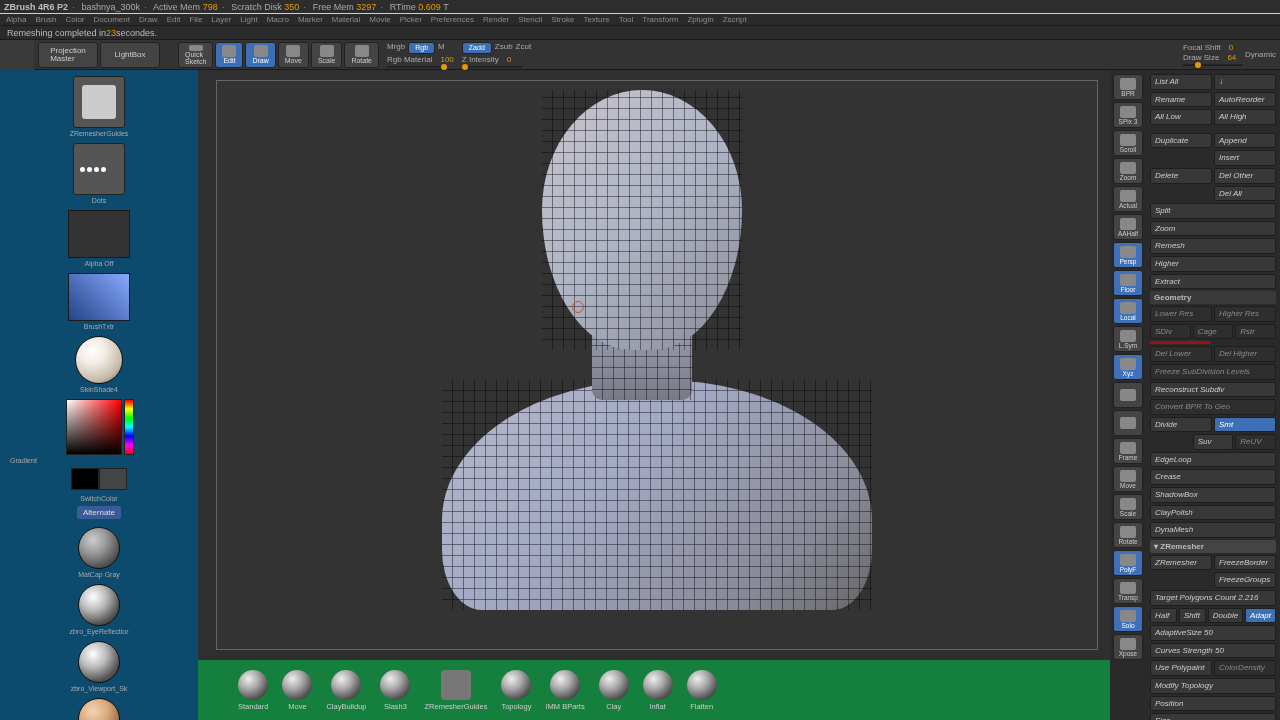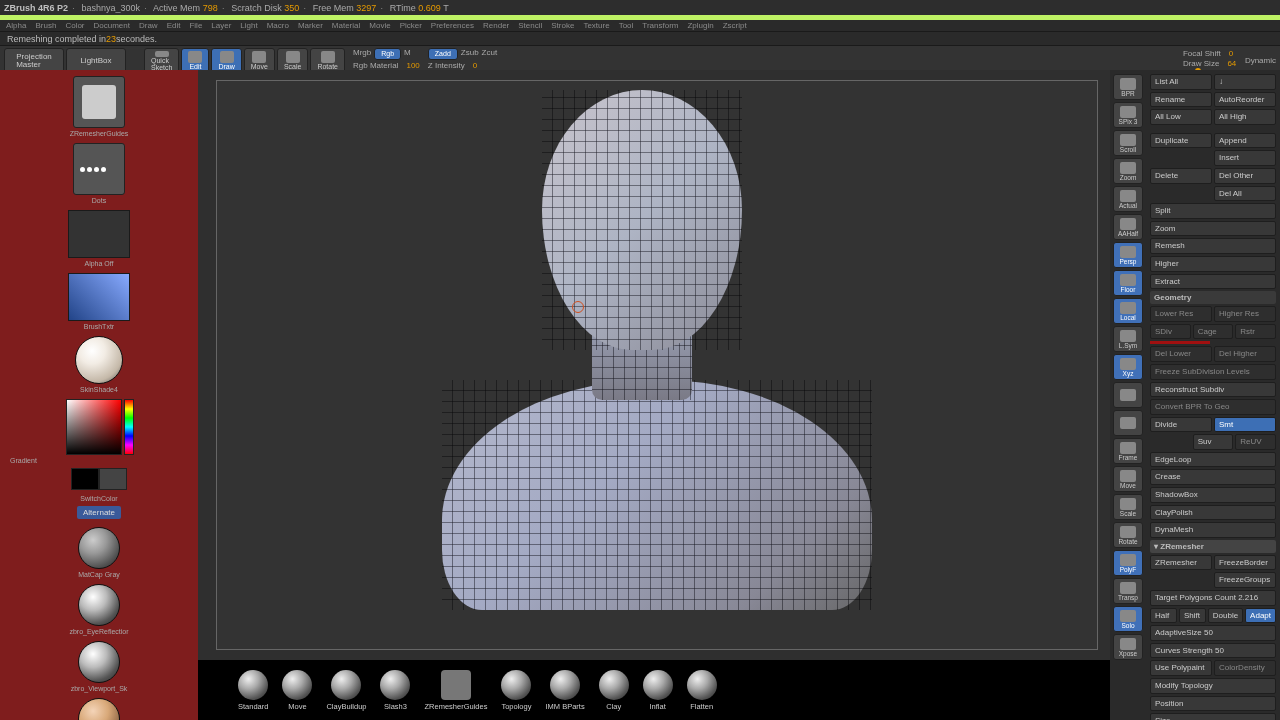--- a/index.html
+++ b/index.html
@@ -1,50 +1,50 @@
 <!DOCTYPE html>
 <html><head>
 <meta charset="utf-8">
 <style>
 * { margin:0; padding:0; box-sizing:border-box; font-family:Verdana,Arial,sans-serif; user-select:none; }
 html,body { width:1280px; height:720px; background:#000; overflow:hidden; }
 body { color:#ddd; font-size:9px; background:#3a3a3a; }
 
-.topbar { height:20px; background:#2d2d2d; display:flex; align-items:center; padding:0 4px; border-bottom:5px solid #bef264;gap:28px; }
+.topbar { height:14px; background:#2d2d2d; display:flex; align-items:center; padding:0 4px; border-bottom:1px solid #bef264;gap:28px; }
 .topbar .title { color:#aaa; font-size:9px; }
 .topbar .title b { font-weight:bold; color:#bfbfbf; }
 .topbar .num { color:#e59a00; }
 .topbar .sep { margin:0 4px; color:#888; }
 .topbar-right { margin-left:auto; display:flex; gap:2px; align-items:center; }
 .topbar-right .pill { background:#555; color:#ddd; padding:1px 6px; border-radius:3px; font-size:9px; }
 .topbar-right .ico { width:14px; height:12px; background:#666; border:1px solid #333; border-radius:2px; }
 
 .menubar { height:12px; background:#2a2a2a; display:flex; gap:9px; padding:0 6px; font-size:8px; color:#8a8a8a; align-items:center; border-bottom:1px solid #1a1a1a; }
 .menubar span { cursor:pointer; }
 
 .status { height:14px; background:#2a2a2a; padding:0 7px; color:#bbb; font-size:9px; display:flex; align-items:center; border-bottom:1px solid #1a1a1a; }
 .status .hl { color:#e59a00; }
 
-.toolbar { height:30px; background:#333; border-bottom:1px solid #1a1a1a; display:flex; align-items:center; padding:2px 4px; gap:2px; }
+.toolbar { height:30px; background:#333; border-bottom:1px solid #1a1a1a; display:flex; align-items:center; padding:2px 4px; gap:2px;margin-left:34px; }
 .tool-btn { height:26px; padding:2px 6px; background:#444; border:1px solid #222; border-radius:3px; display:flex; flex-direction:column; align-items:center; justify-content:center; font-size:7px; color:#ccc; line-height:1; min-width:26px; }
 .tool-btn.big { width:60px; flex-direction:row; gap:3px; font-size:8px; }
 .tool-btn.act { background:#3d6fb5; color:#fff; }
 .tool-btn .ic { width:14px; height:12px; background:#888; border-radius:2px; }
 .tool-lbl { font-size:8px; color:#aaa; }
 .tool-val { font-size:8px; color:#e59a00; }
 .tool-spacer { flex:1; }
 .tblock { display:flex; flex-direction:column; gap:1px; margin-left:6px; font-size:7.5px; }
 .tblock .row { display:flex; gap:3px; }
 .tslider { width:60px; height:2px; background:#222; margin-top:1px; position:relative; }
 .tslider i { position:absolute; width:6px; height:6px; background:#e59a00; top:-2px; border-radius:50%; }
 
 .main { position:absolute; top:70px; left:0; right:0; bottom:0; display:flex; }
 
 
-.left { width:198px; background:#7f1d1d; padding:4px; overflow:hidden; }
+.left { width:198px; background:#0c4a6e; padding:4px; overflow:hidden; }
 .l-tile { width:52px; height:52px; background:#555; border:1px solid #222; border-radius:3px; display:flex; align-items:center; justify-content:center; margin:2px; }
 .l-cap { font-size:7px; color:#aaa; text-align:center; margin-bottom:4px; }
 .l-box { width:62px; height:48px; background:#333; border:1px solid #1a1a1a; margin:2px auto; }
 .color-picker { width:56px; height:56px; background:linear-gradient(to right,#fff,#f00); position:relative; border:1px solid #222; margin:2px; }
 .color-picker::after { content:''; position:absolute; inset:0; background:linear-gradient(to bottom,transparent,#000); }
 .hue { width:10px; height:56px; background:linear-gradient(#f00,#ff0,#0f0,#0ff,#00f,#f0f,#f00); border:1px solid #222; margin:2px 0; }
 .sphere { width:42px; height:42px; border-radius:50%; background:radial-gradient(circle at 35% 30%,#fff,#bbb 35%,#555 70%,#222); margin:2px auto; border:1px solid #111; }
 .swatch { width:28px; height:22px; background:#000; border:1px solid #222; display:inline-block; }
 .btn-sm { background:#3a5a9a; color:#ddd; font-size:8px; padding:2px 6px; border-radius:2px; display:inline-block; }
 
@@ -52,34 +52,34 @@
 .canvas-wrap { flex:1; background:#2f2f2f; position:relative; }
 .canvas-frame { position:absolute; left:18px; top:10px; right:12px; bottom:70px; border:1px solid #666; background:#333; overflow:hidden; display:flex; align-items:center; justify-content:center; }
 .bust { position:relative; width:430px; height:550px; }
 .head { position:absolute; left:100px; top:0; width:200px; height:260px; border-radius:100px 100px 90px 90px / 120px 120px 140px 140px; background:linear-gradient(135deg,#c8c4cc 0%,#aeb4c4 50%,#8a8a96 100%); }
 .neck { position:absolute; left:150px; top:230px; width:100px; height:80px; background:linear-gradient(#9aa0b4,#7a7a86); border-radius:10px; }
 .shoulders { position:absolute; left:0; top:290px; width:430px; height:230px; background:linear-gradient(135deg,#b4b8cc 0%,#a4aac4 40%,#888896 80%,#666 100%); border-radius:210px 210px 40px 40px / 140px 140px 60px 60px; }
 .grid-o { position:absolute; inset:0; background-image:repeating-linear-gradient(0deg,transparent 0 10px,rgba(40,40,50,.5) 10px 11px),
                                            repeating-linear-gradient(90deg,transparent 0 10px,rgba(40,40,50,.5) 10px 11px); mix-blend-mode:multiply; }
 .cursor { position:absolute; left:355px; top:220px; width:12px; height:12px; border:1px solid #d05020; border-radius:50%; }
 
-.bottom-shelf { position:absolute; bottom:0; left:0; right:0; height:60px; background:#000000; display:flex; align-items:center; gap:14px; padding:0 40px; justify-content:flex-start; }
+.bottom-shelf { position:absolute; bottom:0; left:0; right:0; height:60px; background:#15803d; display:flex; align-items:center; gap:14px; padding:0 40px; justify-content:flex-start; }
 .brush-ball { display:flex; flex-direction:column; align-items:center; font-size:7.5px; color:#ccc; gap:2px; }
 .ball { width:30px; height:30px; border-radius:50%; background:radial-gradient(circle at 35% 30%,#eee,#aaa 35%,#555 70%,#222); }
 .ball.flat { border-radius:4px; background:#777; }
 
 
 .rstrip { width:36px; background:#2a2a2a; display:flex; flex-direction:column; gap:2px; padding:4px 2px; align-items:center; }
 .rbtn { width:30px; height:26px; background:#444; border:1px solid #222; border-radius:3px; display:flex; flex-direction:column; align-items:center; justify-content:center; font-size:6.5px; color:#ccc; }
 .rbtn.act { background:#4070b8; color:#fff; }
 .rbtn .ric { width:16px; height:12px; background:#888; border-radius:2px; }
 
 
 .rpanel { width:134px; background:#2a2a2a; padding:4px; overflow:hidden; font-size:8px; }
-.rrow { display:flex; gap:2px; margin-bottom:2px; }
+.rrow { display:flex; gap:2px; margin-bottom:2px;font-style:italic; }
 .rcell { flex:1; background:#383838; color:#ccc; padding:2px 4px; border:1px solid #1e1e1e; border-radius:2px; line-height:1.2; }
 .rcell.dk { background:#2e2e2e; color:#888; }
 .rcell.sel { background:#3d6fb5; color:#fff; }
 .rhead { background:#3a3a3a; color:#bbb; font-weight:bold; padding:2px 4px; margin:2px 0; border-radius:2px; }
 .rslider { height:3px; background:#a01010; width:60%; margin:2px 0; }
 </style>
 </head>
 <body>
 
 <div class="topbar">

